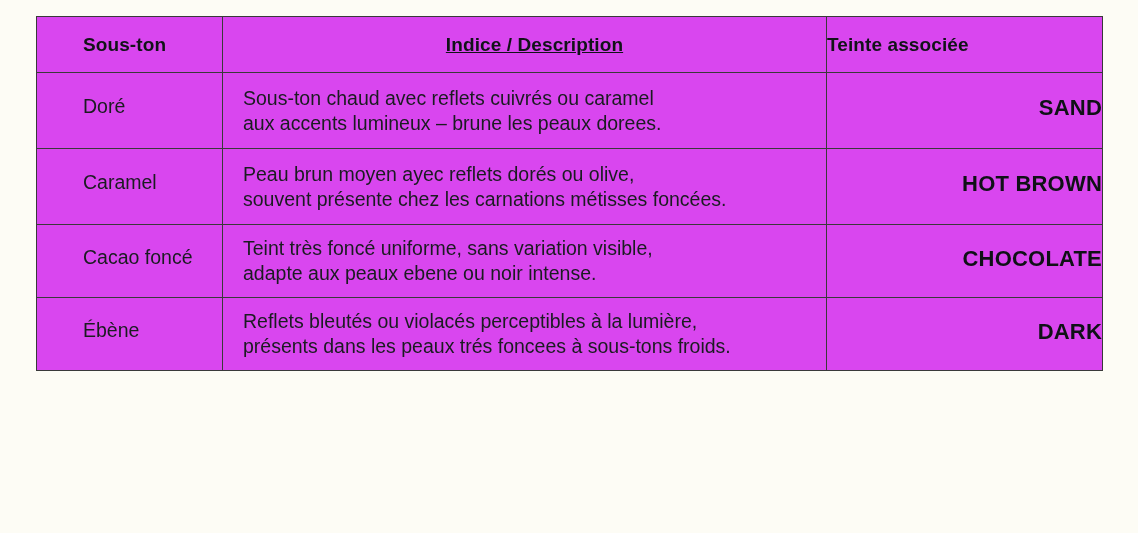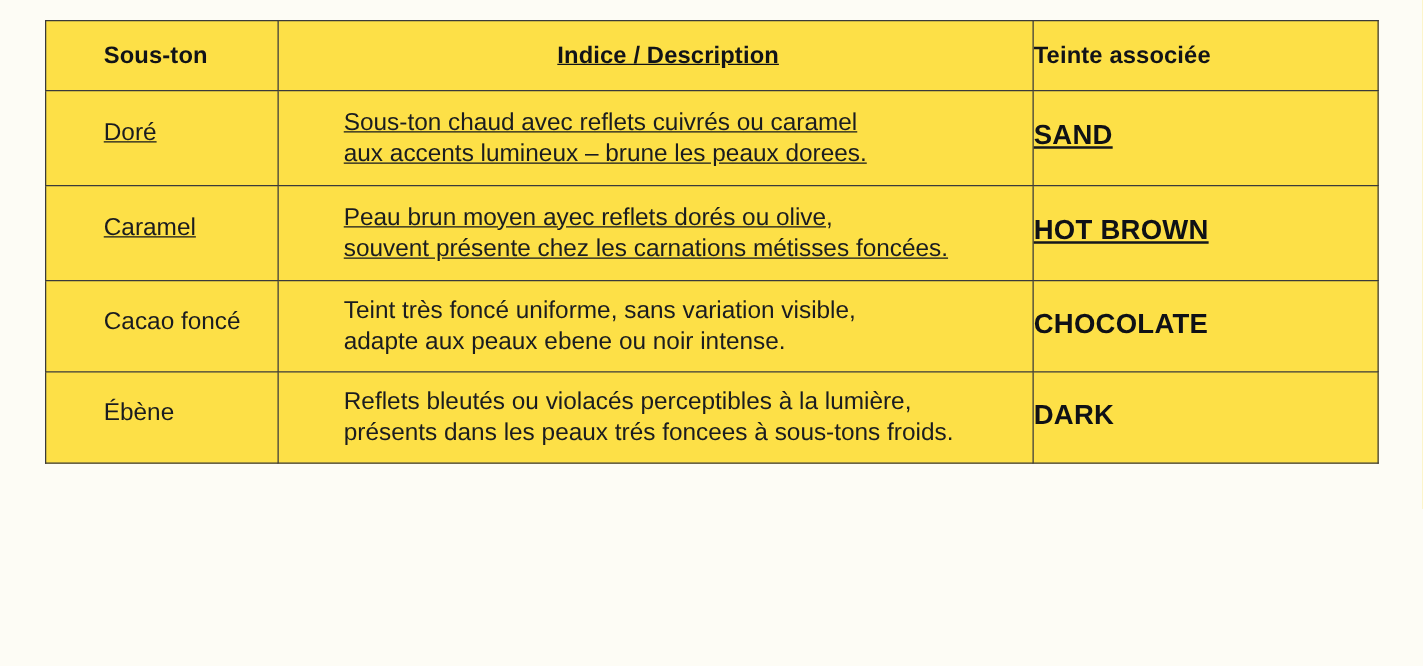--- a/index.html
+++ b/index.html
@@ -15,60 +15,60 @@
       font-family: "Liberation Sans", "DejaVu Sans", sans-serif;
       color: #15171c;
     }
     .table {
       position: absolute;
       left: 36px;
       top: 16px;
       width: 1066px;
       border-collapse: collapse;
       table-layout: fixed;
-      background: #fde047;
+      background: #d946ef;
     }
     .table th, .table td {
       border: 1.5px solid #3a3a3a;
       vertical-align: middle;
       padding: 0;
     }
     .col-a { width: 186px; }
     .col-b { width: 604px; }
     .col-c { width: 276px; }
     .table thead th {
       height: 55px;
       font-weight: 700;
       font-size: 19px;
       letter-spacing: 0.1px;
       color: #111318;
     }
     .th-left { text-align: left; padding-left: 46px !important; }
     .th-desc { text-align: center; padding-left: 20px !important; text-decoration: underline; }
     .th-center { text-align: left; }
     .table tbody td { font-size: 19.5px; line-height: 25px; }
-    .row-h1 { height: 76px; text-decoration: underline; }
+    .row-h1 { height: 76px; }
     .row-h2 { height: 75px; }
     .row-h3 { height: 73px; }
     .cell-tone {
       padding-left: 46px !important;
       text-align: left;
       font-weight: 400;
       color: #1a1c20;
       padding-bottom: 8px !important;
     }
     .cell-tone.two-line { padding-bottom: 0 !important; line-height: 24px; }
     .cell-desc {
       padding-left: 20px !important;
       padding-right: 8px !important;
       color: #1a1c20;
     }
-    .cell-desc span { display: block; white-space: nowrap; margin-left: 32px; }
+    .cell-desc span { display: block; white-space: nowrap; }
     .cell-shade {
-      text-align: left;
+      text-align: right;
       font-weight: 700;
       font-size: 22px !important;
       color: #0f1116;
       padding-bottom: 6px !important;
       letter-spacing: 0.2px;
     }
   </style>
 </head>
 <body>
 

